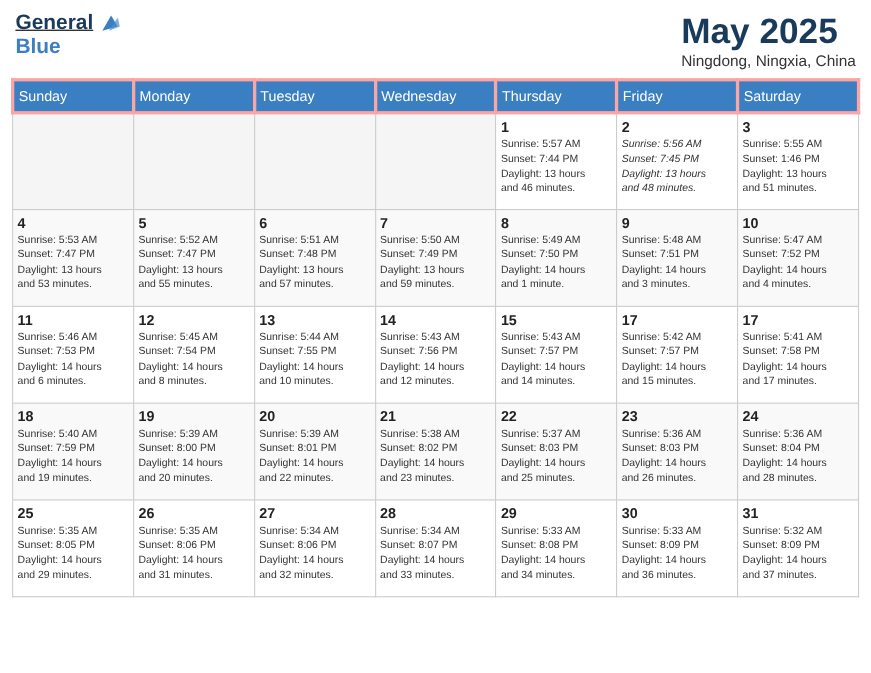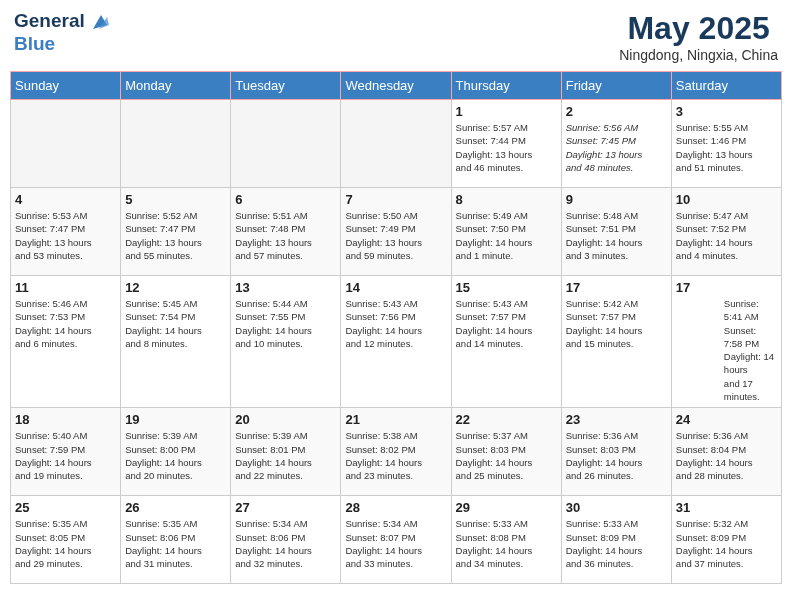--- a/index.html
+++ b/index.html
@@ -15,21 +15,21 @@
       justify-content: space-between;
       align-items: flex-start;
       margin-bottom: 8px;
       padding: 0 4px;
     }
     .logo {
       display: flex;
       align-items: center;
     }
     .title-block {
-      text-align: center;
+      text-align: left;
     }
     .month-title {
       font-size: 32px;
       font-weight: bold;
       color: #1a3a5c;
     }
     .location {
       font-size: 14px;
       color: #333;
     }
@@ -38,21 +38,21 @@
       border-collapse: collapse;
       font-size: 11px;
     }
     thead tr th {
       background-color: #3a7fc1;
       color: white;
       padding: 6px 4px;
       text-align: left;
       font-size: 13px;
       font-weight: normal;
-      border: 1px solid #fca5a5;
+      border: 3px solid #fca5a5;
     }
     tbody tr td {
       border: 1px solid #ccc;
       vertical-align: top;
       padding: 4px;
       min-height: 80px;
       height: 88px;
       width: 14.28%;
     }
     tbody tr td.empty {
@@ -72,21 +72,21 @@
       color: #333;
       line-height: 1.4;
     }
   </style>
 </head>
 <body>
 
 <div class="header">
   <div class="logo">
     <div>
-      <div style="display:flex;align-items:center;">
+      <div style="display:flex;align-items:center;text-decoration:underline;">
         <div style="font-size:19px;font-weight:bold;color:#1a3a5c;line-height:1.15;">
           <span style="color:#1a3a5c;">General</span><svg width="22" height="22" viewBox="0 0 22 22" style="vertical-align:middle;margin-left:2px;">
               <polygon points="6,18 14,4 20,14" fill="#3a7fc1"></polygon>
               <polygon points="12,18 20,6 22,14" fill="#4a90d0" opacity="0.7"></polygon>
             </svg>
         </div>
       </div>
       <div style="font-size:19px;font-weight:bold;color:#3a7fc1;line-height:1.15;">Blue</div>
     </div>
   </div>
@@ -225,21 +225,21 @@
         </td>
         <td>
           <div class="day-num">17</div>
           <div class="day-info" style="white-space: pre-line;">Sunrise: 5:42 AM
 Sunset: 7:57 PM
 Daylight: 14 hours
 and 15 minutes.</div>
         </td>
         <td>
           <div class="day-num">17</div>
-          <div class="day-info" style="white-space: pre-line; margin-left: 48px;">Sunrise: 5:41 AM
+          <div class="day-info" style="white-space: pre-line;">Sunrise: 5:41 AM
 Sunset: 7:58 PM
 Daylight: 14 hours
 and 17 minutes.</div>
         </td>
       </tr>
       <tr>
         <td>
           <div class="day-num">18</div>
           <div class="day-info" style="white-space: pre-line;">Sunrise: 5:40 AM
 Sunset: 7:59 PM

